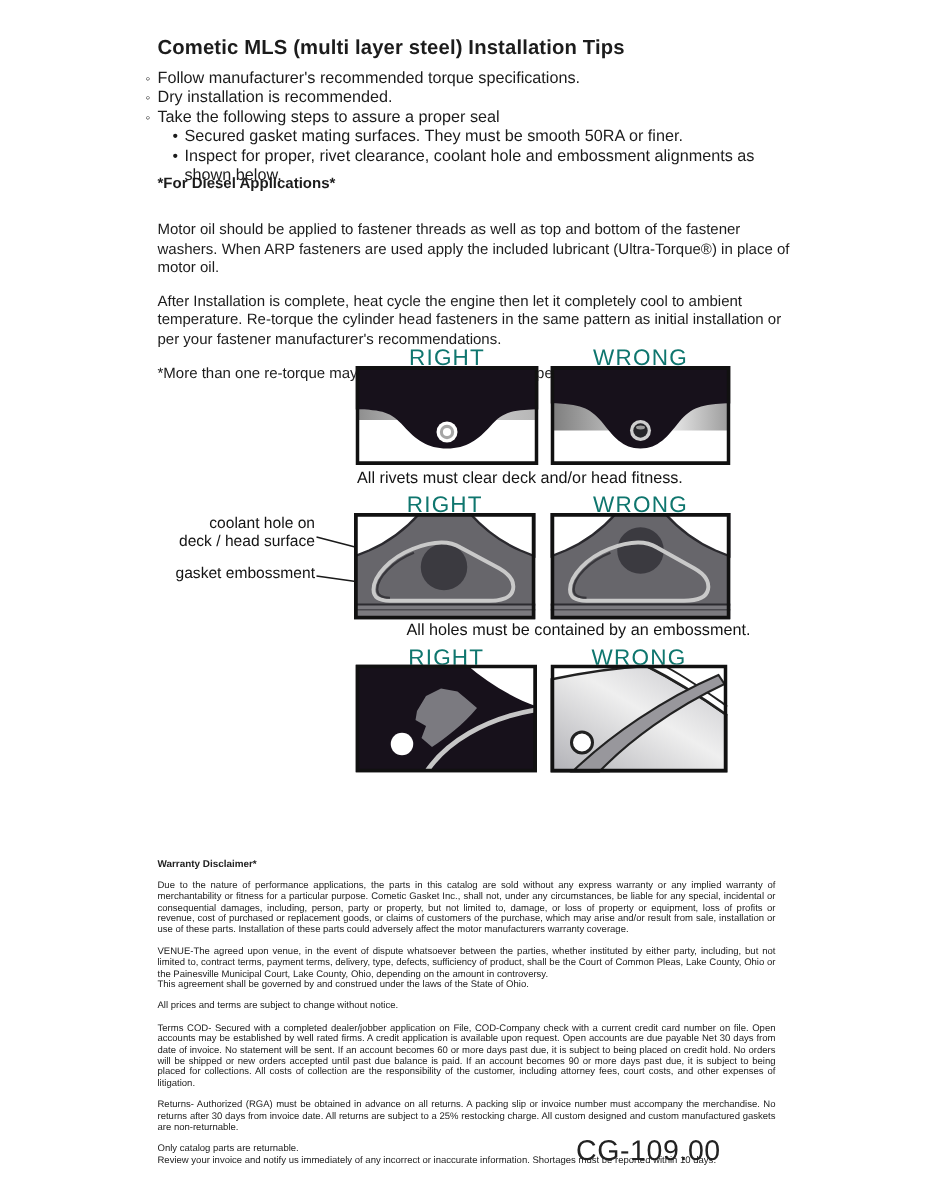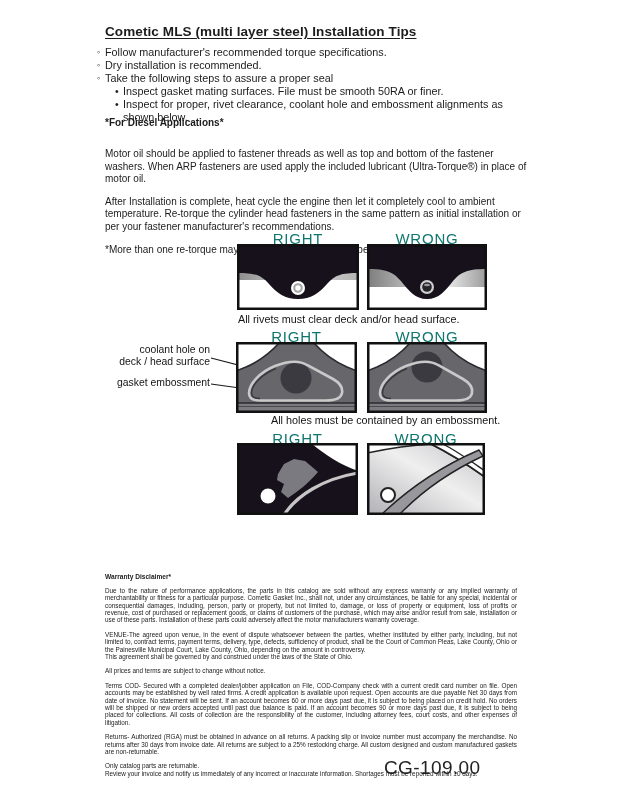--- a/index.html
+++ b/index.html
@@ -4,21 +4,21 @@
 <style>
   html,body{margin:0;padding:0;background:#fff;}
   .page{
     position:relative;width:618px;height:800px;background:#ffffff;overflow:hidden;
     font-family:"Liberation Sans",sans-serif;color:#1c1c1c;
   }
   .abs{position:absolute;}
   
   .header{left:97px;top:24px;width:430px;}
   .doc-title{font-size:13.5px;font-weight:bold;margin:0 0 7px 8px;
-    text-decoration:underline;text-underline-offset:2px;letter-spacing:.1px;}
+    text-underline-offset:2px;letter-spacing:.1px;}
   .b-row{display:flex;font-size:10.8px;line-height:13px;}
   .b-row .mk{width:8px;flex:0 0 8px;text-align:left;font-size:9px;line-height:13px;}
   .b-row.lvl2{padding-left:18px;}
   .b-row.lvl2 .mk{font-size:10.5px;}
   
   .diesel{left:105px;top:117px;width:424px;}
   .diesel h2{font-size:10px;font-weight:bold;margin:0 0 20px 0;}
   .diesel p{font-size:10px;line-height:12.6px;margin:0 0 10px 0;}
   
   .fig-label{font-size:15px;letter-spacing:.8px;text-align:center;color:#0f766e;}
@@ -46,21 +46,21 @@
     <div class="b-row">
       <span class="mk">◦</span>
       <span>Dry installation is recommended.</span>
     </div>
     <div class="b-row">
       <span class="mk">◦</span>
       <span>Take the following steps to assure a proper seal</span>
     </div>
     <div class="b-row lvl2">
       <span class="mk">•</span>
-      <span>Inspect gasket mating surfaces.  File must be smooth 50RA or finer.</span>
+      <span>Secured gasket mating surfaces.  They must be smooth 50RA or finer.</span>
     </div>
     <div class="b-row lvl2">
       <span class="mk">•</span>
       <span>Inspect for proper, rivet clearance, coolant hole and embossment alignments as shown below.</span>
     </div>
   </div>
 
   <div class="abs diesel">
     <h2>*For Diesel Applications*</h2>
     <p>Motor oil should be applied to fastener threads as well as top and bottom of the fastener washers. When ARP fasteners are used apply the included lubricant (Ultra-Torque®) in place of motor oil.</p>
@@ -102,21 +102,21 @@
     <rect x="2" y="25" width="116" height="18" fill="url(#g1w)"></rect>
     <path d="M0 0 H120 V25 C100 25 94 28 86 37 C78 47 72 55 60 55 C48 55 42 47 34 37 C26 28 20 25 0 25 Z" fill="#17111b"></path>
     <g>
       <circle cx="60" cy="43" r="7" fill="#cfcfcf"></circle>
       <circle cx="60" cy="43" r="4.8" fill="#26262a"></circle>
       <ellipse cx="60" cy="41" rx="3" ry="1.3" fill="#9a9a9a"></ellipse>
     </g>
     <rect x="1.25" y="1.25" width="117.5" height="63.5" fill="none" stroke="#111" stroke-width="2.5"></rect>
   </svg>
 
-  <div class="abs caption" style="left:238px;top:313px;width:280px;">All rivets must clear deck and/or head surface.</div>
+  <div class="abs caption" style="left:238px;top:313px;width:280px;">All rivets must clear deck and/or head fitness.</div>
 
   <div class="abs fig-label" style="left:236px;top:328px;width:121px;">RIGHT</div>
   <div class="abs fig-label" style="left:367px;top:328px;width:120px;">WRONG</div>
 
   <div class="abs callout" style="left:108px;top:344px;width:102px;text-align:right;">
     <div>coolant hole on</div>
     <div>deck / head surface</div>
   </div>
   <div class="abs callout" style="left:108px;top:377px;width:102px;">gasket embossment</div>
 

